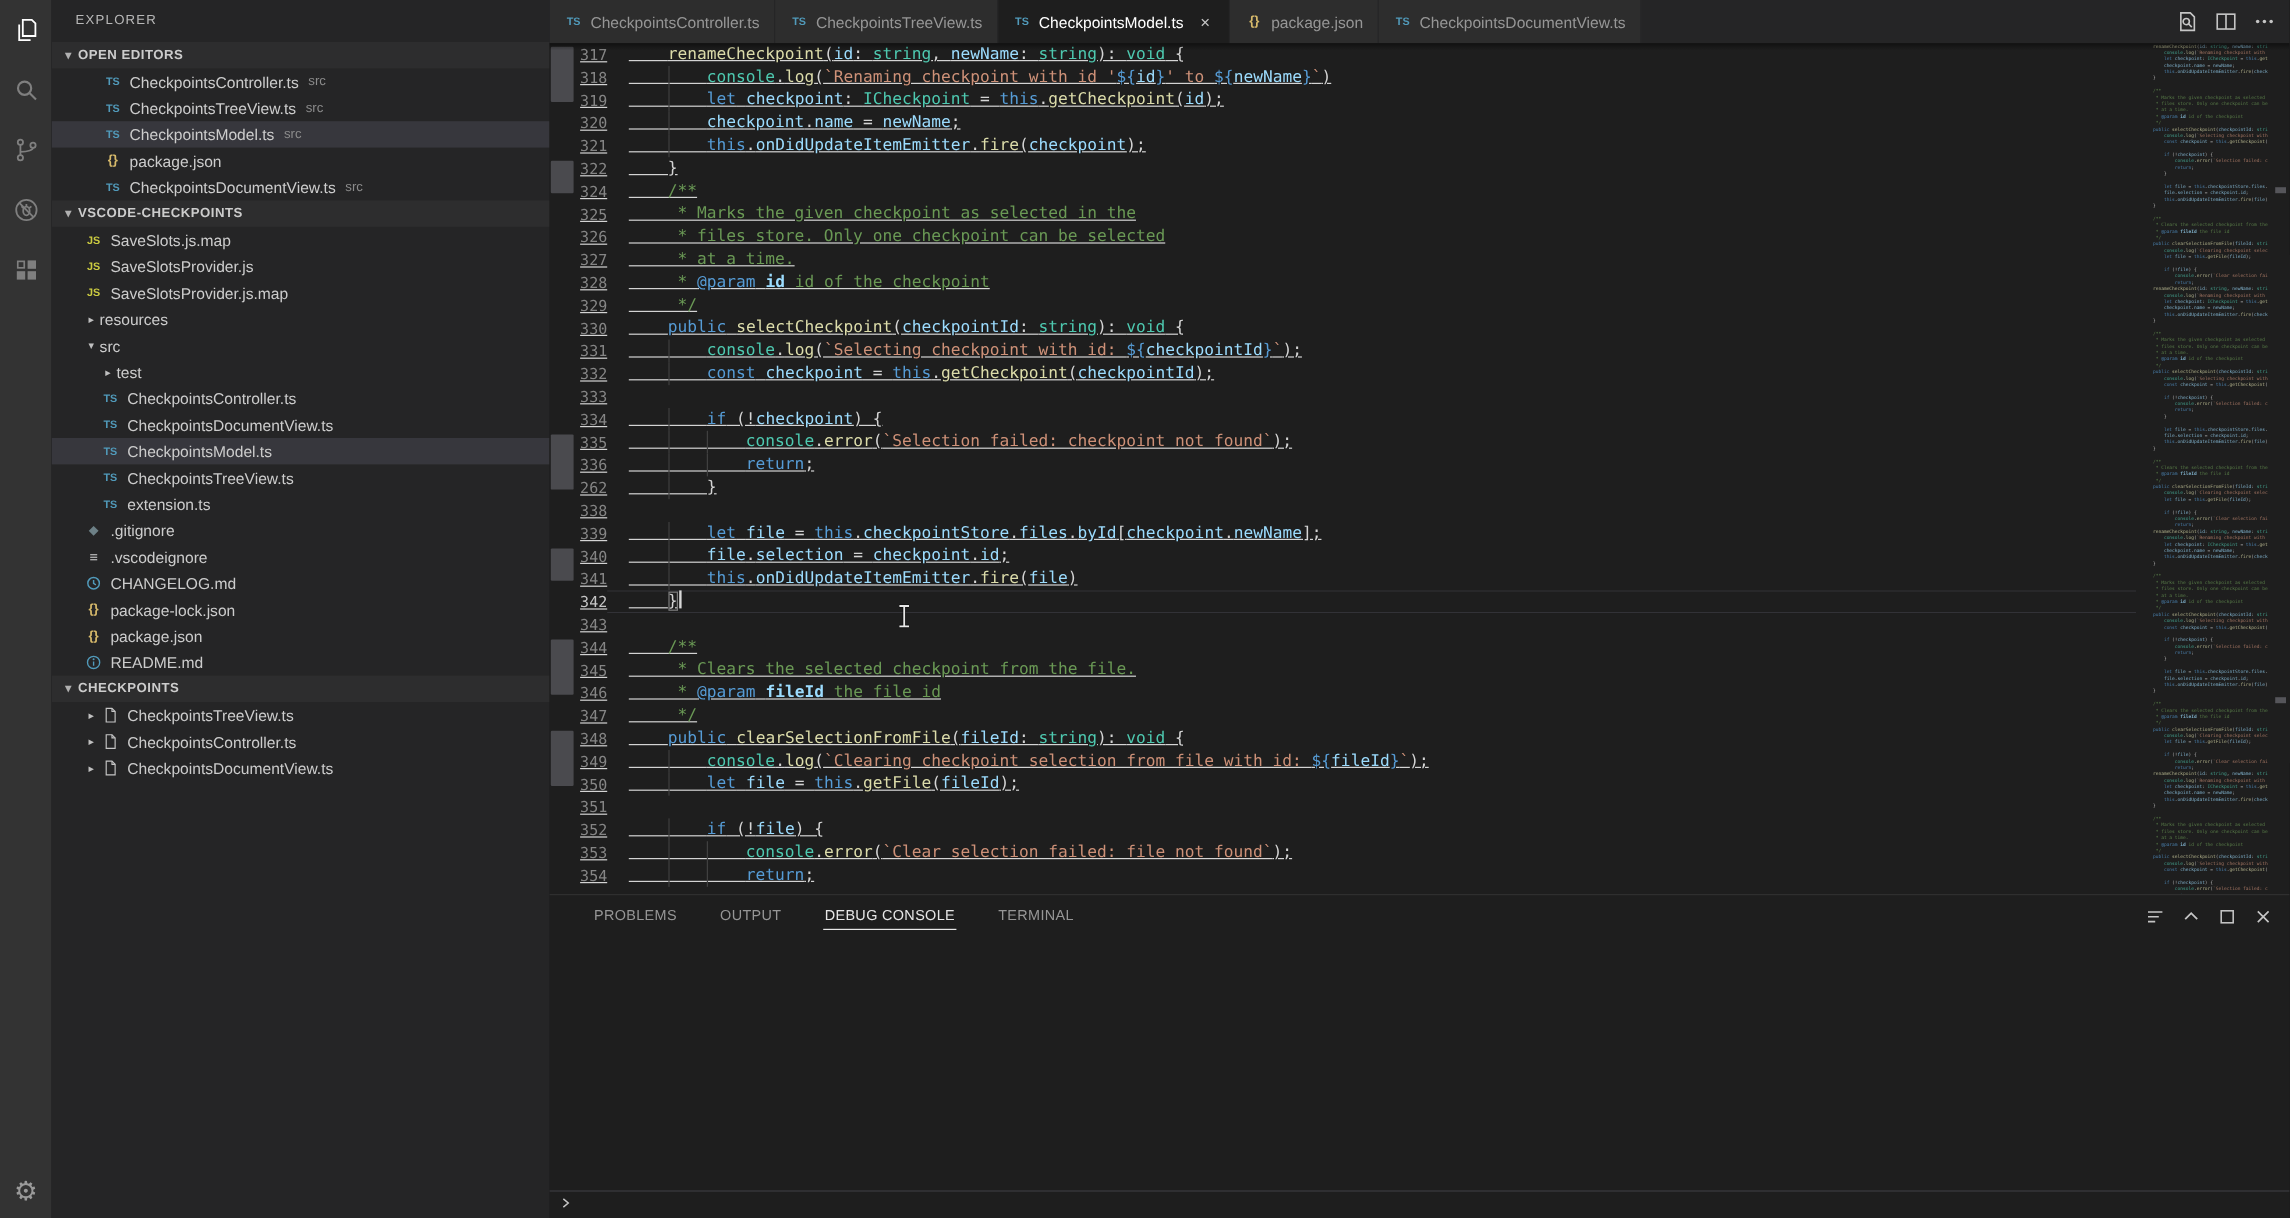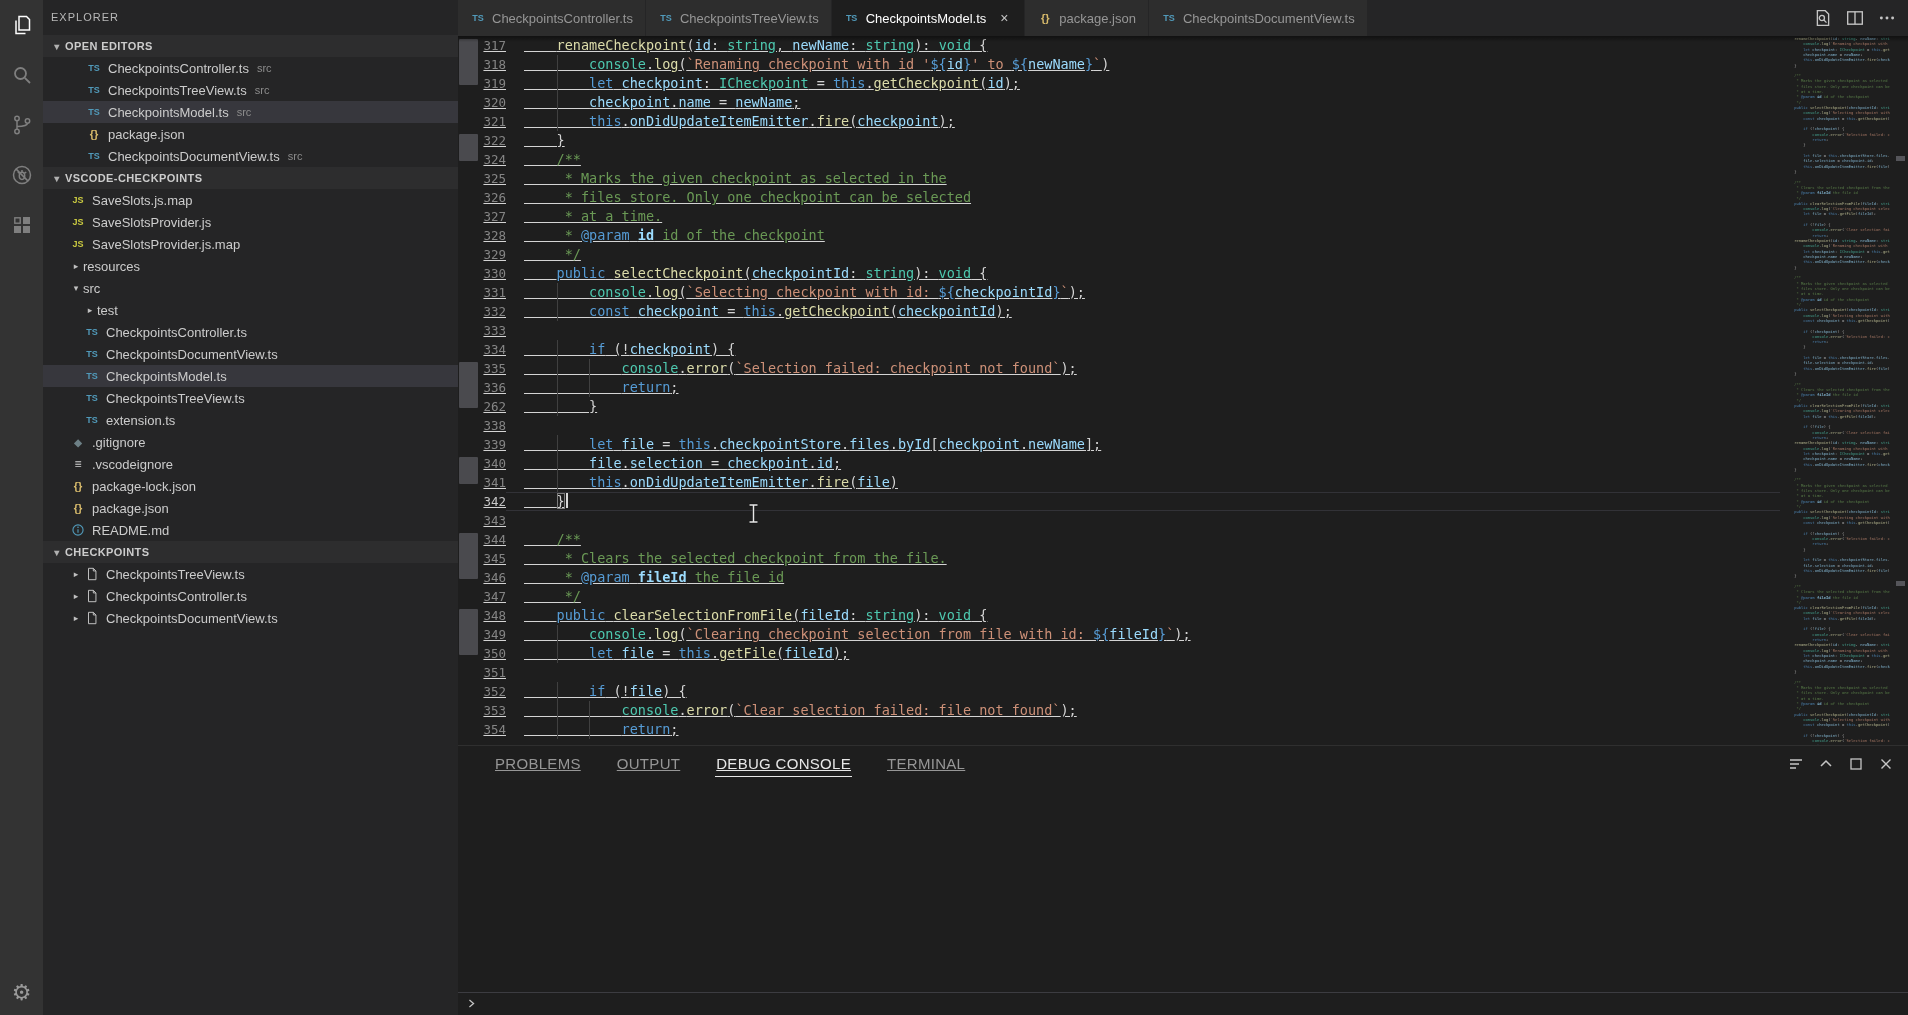--- a/index.html
+++ b/index.html
@@ -11,21 +11,21 @@
   .activitybar { width:43px; background:#333333; display:flex; flex-direction:column;
                  justify-content:space-between; flex-shrink:0; }
   .ab-item { width:43px; height:50px; display:flex; align-items:center; justify-content:center;
              color:#7f7f7f; cursor:pointer; }
   .ab-item svg { width:24px; height:24px; }
   .ab-item.active { color:#ffffff; }
   .ab-gear { font-size:22px; color:#9a9a9a; height:44px; display:flex; align-items:center; justify-content:center; cursor:pointer; }
 
   
   .sidebar { width:415px; background:#252526; flex-shrink:0; color:#cccccc; font-size:13px; overflow:hidden; }
-  .sb-title { height:35px; line-height:35px; padding-left:8px; font-size:11px; color:#b8b8b8; letter-spacing:1px; }
+  .sb-title { height:35px; line-height:35px; padding-left:20px; font-size:11px; color:#b8b8b8; letter-spacing:1px; }
   .section-header { height:22px; display:flex; align-items:center; background:#2d2d2e;
                     font-size:11px; font-weight:bold; color:#cccccc; letter-spacing:.4px; padding-left:6px; cursor:pointer; }
   .section-header .twisty { width:16px; font-size:10px; color:#b0b0b0; text-align:center; }
   .list-item { height:22px; display:flex; align-items:center; cursor:pointer; white-space:nowrap; }
   .list-item.selected { background:#37373d; }
   .li-label { color:#cccccc; }
   .li-badge { color:#8c8c8c; font-size:11px; margin-left:8px; }
   .twisty-sm { width:14px; font-size:9px; color:#c0c0c0; text-align:center; flex-shrink:0; }
   .fi { width:18px; flex-shrink:0; margin-right:5px; text-align:center; font-weight:bold; }
   .fi.txt { font-size:9px; }
@@ -73,22 +73,22 @@
   .mini-inner { transform:scale(0.28); transform-origin:0 0; width:1500px;
                 font-family:"DejaVu Sans Mono", monospace; font-size:13.5px; line-height:19px; color:#d4d4d4; }
   .mini-inner .codeline { white-space:pre; height:19px; }
   .ruler { width:18px; flex-shrink:0; position:relative; background:#1e1e1e; }
   .ruler i { position:absolute; right:3px; width:9px; height:5px; background:#55555a; }
 
   
   .panel { height:270px; flex-shrink:0; background:#1e1e1e; border-top:1px solid rgba(128,128,128,.18);
            display:flex; flex-direction:column; position:relative; }
   .panel-top { height:35px; display:flex; align-items:center; padding-left:36px; flex-shrink:0; }
-  .panel-tab { font-size:15px; letter-spacing:.3px; color:#969696; margin-right:34px; cursor:pointer;
-               padding:4px 1px; border-bottom:1px solid transparent;text-decoration:underline; }
+  .panel-tab { font-size:12px; letter-spacing:.3px; color:#969696; margin-right:34px; cursor:pointer;
+               padding:4px 1px; border-bottom:1px solid transparent; }
   .panel-tab.active { color:#e7e7e7; border-bottom-color:#e7e7e7; }
   .panel-actions { margin-left:auto; display:flex; gap:14px; align-items:center; padding-right:14px; color:#c5c5c5; }
   .pa-icon { width:16px; height:16px; cursor:pointer; }
   .pa-icon svg { width:100%; height:100%; }
   .panel-body { flex:1; }
   .repl { height:23px; border-top:1px solid #3c3c41; display:flex; align-items:center; padding-left:8px; color:#c5c5c5; }
   .repl svg { width:11px; height:11px; }
 
   .mouse-cursor { position:absolute; z-index:50; pointer-events:none; }
 </style>
@@ -222,20 +222,27 @@
           <span class="fi ts txt">TS</span>
           <span class="li-label">extension.ts</span>
         </div>
         <div class="list-item" style="padding-left:26px">
           <span class="fi git">◆</span>
           <span class="li-label">.gitignore</span>
         </div>
         <div class="list-item" style="padding-left:26px">
           <span class="fi ln">≡</span>
           <span class="li-label">.vscodeignore</span>
+        </div>
+        <div class="list-item" style="padding-left:26px">
+          <span class="fi clock"><svg viewBox="0 0 16 16" fill="none" stroke="currentColor" stroke-width="1.4">
+              <circle cx="8" cy="8" r="5.5"></circle>
+              <path d="M8 5v3.2l2.2 1.3"></path>
+            </svg></span>
+          <span class="li-label">CHANGELOG.md</span>
         </div>
         <div class="list-item" style="padding-left:26px">
           <span class="fi br">{}</span>
           <span class="li-label">package-lock.json</span>
         </div>
         <div class="list-item" style="padding-left:26px">
           <span class="fi br">{}</span>
           <span class="li-label">package.json</span>
         </div>
         <div class="list-item" style="padding-left:26px">

